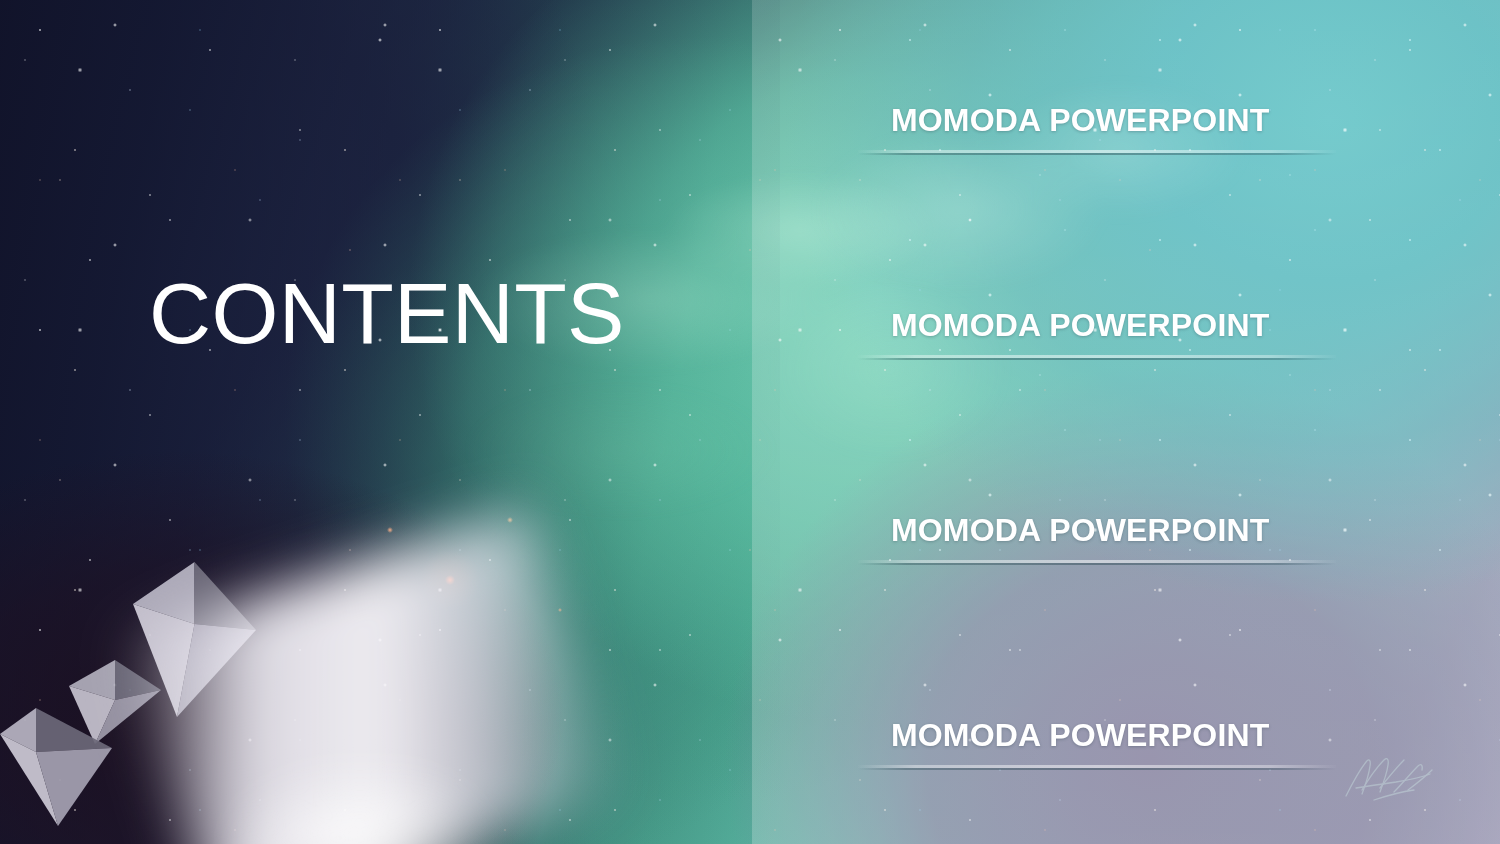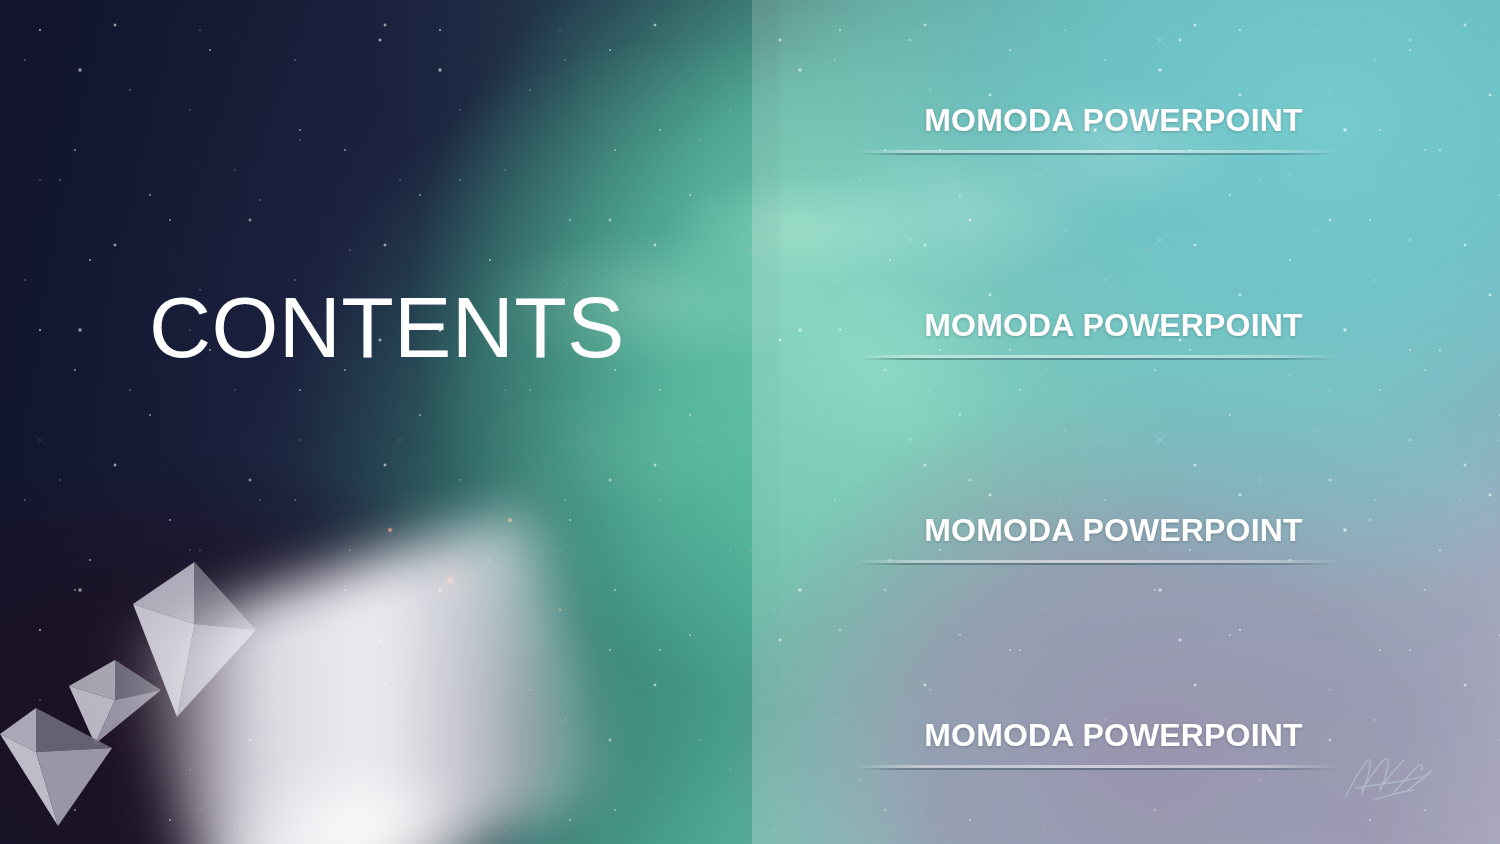--- a/index.html
+++ b/index.html
@@ -189,39 +189,39 @@
     color:#ffffff;
     font-size:76px;
     font-weight:bold;
     letter-spacing:0.06em;
     line-height:1;
     font-family:"DejaVu Sans","Liberation Sans",sans-serif;
     white-space:pre;
   }
 
   .en-text {
-    margin-top:22px;
+    margin-top:8px;
     color:#ffffff;
     font-size:86px;
     font-weight:300;
     letter-spacing:0.004em;
     line-height:1.02;
     text-align:left;
     padding-left:6px;
     font-family:"Liberation Sans","DejaVu Sans",sans-serif;
   }
 
   
   .content-list {
     position:absolute; left:858px; top:0;
     width:480px; height:844px;
   }
   .list-item {
     position:absolute;
-    left:0; width:478px;text-align:center;
+    left:0; width:478px;
   }
   .item-label {
     display:block;
     color:#ffffff;
     font-size:32px;
     font-weight:bold;
     letter-spacing:0.005em;
     line-height:1.12;
     padding-left:33px;
     white-space:nowrap;

